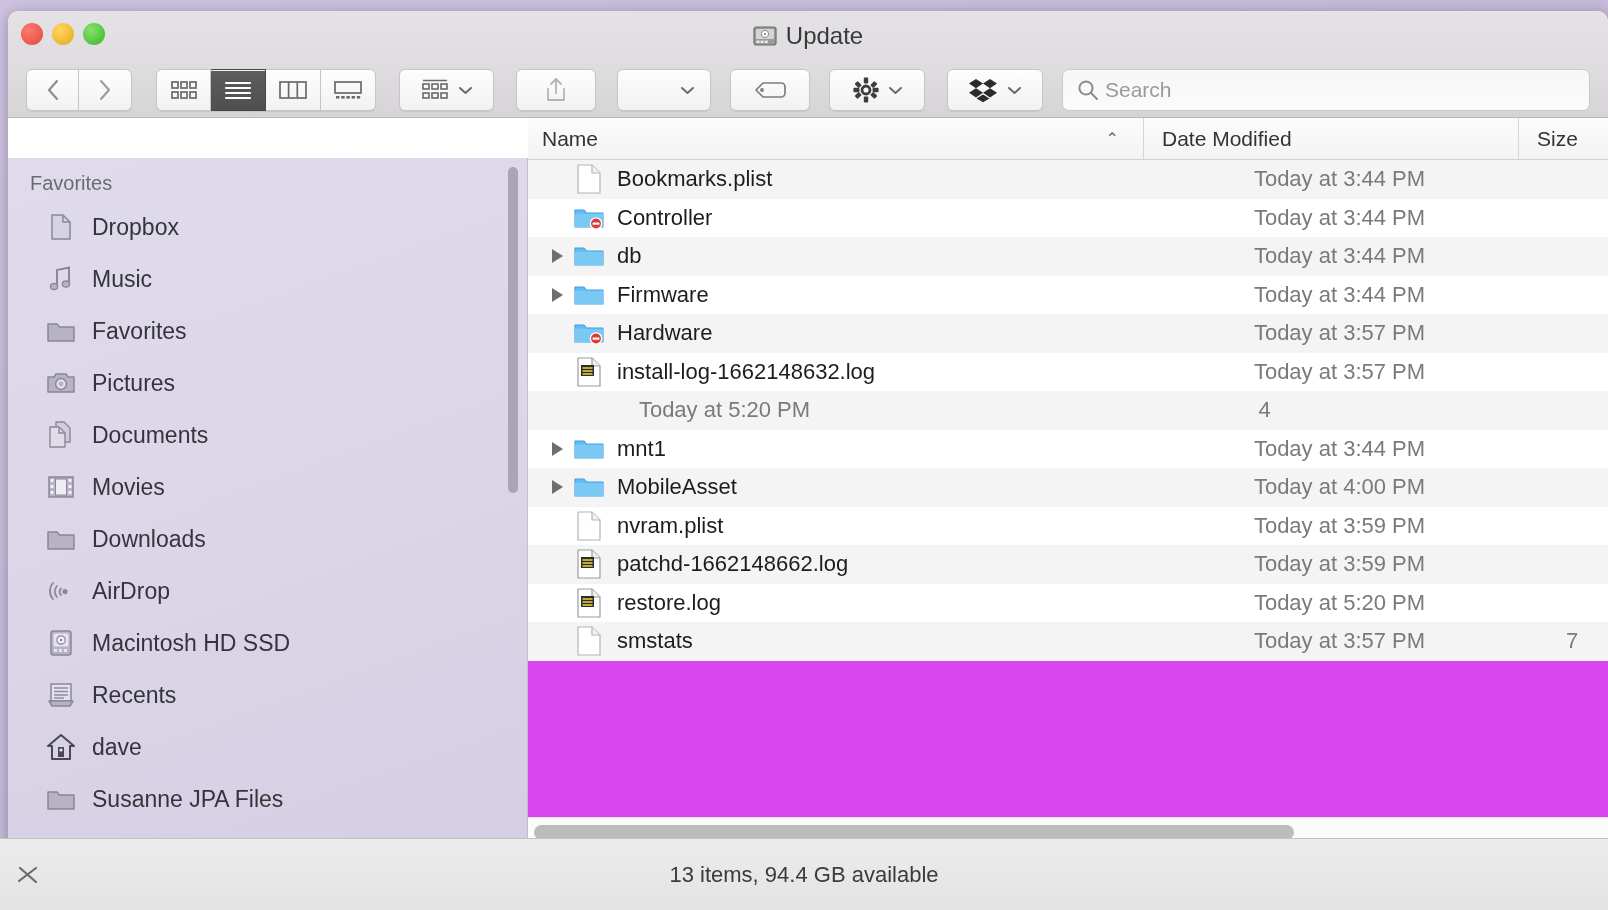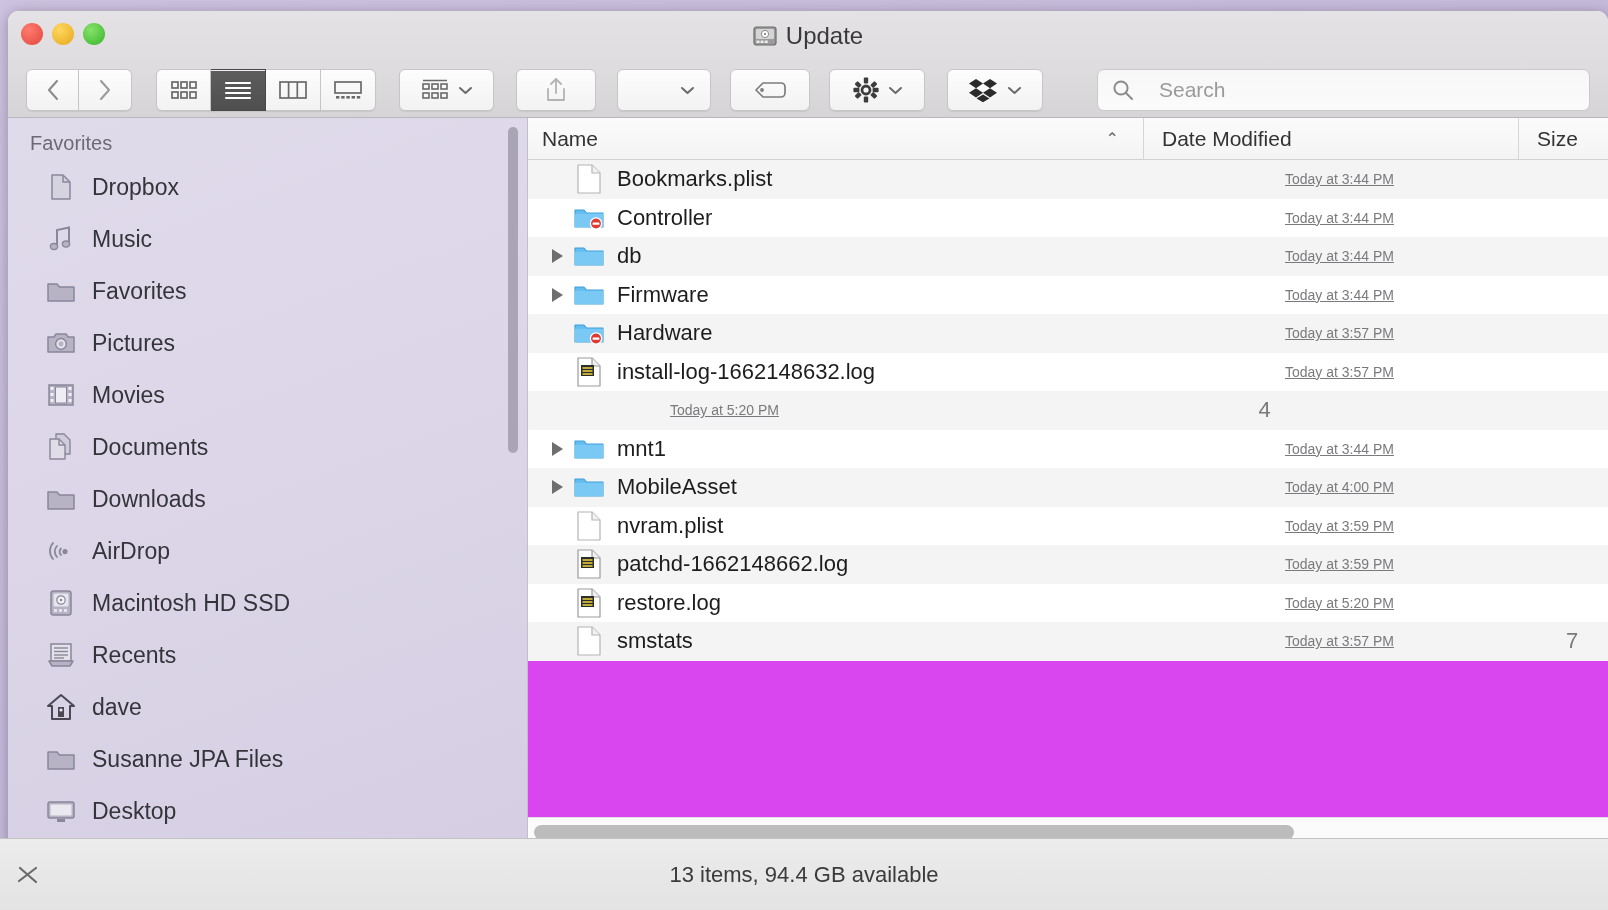--- a/index.html
+++ b/index.html
@@ -74,35 +74,36 @@
   .btn-share   { width:80px; margin-right:21px; }
   .btn-action  { width:94px; margin-right:19px; justify-content:flex-end; padding-right:15px; }
   .btn-tag     { width:80px; margin-right:19px; }
   .btn-gear    { width:96px; gap:8px; margin-right:22px; }
   .btn-dropbox { width:96px; gap:9px; margin-right:19px; }
 
   .search {
     flex:1; height:42px;
     background:linear-gradient(180deg,#f7f7f7,#fbfbfb);
     border:1px solid #cacaca; border-radius:7px;
-    display:flex; align-items:center; padding:0 13px; gap:24px;margin-left:35px;
+    display:flex; align-items:center; padding:0 13px; gap:5px;
   }
   .search-text { font-size:21px; color:#9a9a9a; }
 
   .chev { width:15px; height:9px; flex:0 0 auto; }
 
   
   .body-split { position:absolute; left:0; right:0; top:107px; bottom:0; display:flex; }
 
   
   .sidebar {
     width:520px; flex:0 0 520px; position:relative;
     background:linear-gradient(160deg,#e0dbeb 0%,#dcd6e8 45%,#d5cee3 100%);
     border-right:1px solid #c3bdd0;
     overflow:hidden;
+    margin-top:40px;
   }
   .sb-header {
     font-size:20px; color:#6c6b74; padding:14px 0 6px 22px; font-weight:400;
   }
   .sb-item {
     height:52px; display:flex; align-items:center; gap:16px; padding-left:38px;
     font-size:23px; color:#34343a;
   }
   .sb-icon { width:30px; height:30px; flex:0 0 auto; display:flex; align-items:center; justify-content:center; }
   .sb-scroll {
@@ -127,21 +128,21 @@
   .rows { flex:1; overflow:hidden; }
   .row {
     height:38.5px; display:flex; align-items:center; font-size:22px; color:#1d1d1f;text-align:center;
   }
   .row.odd  { background:#f4f4f4; }
   .row.even { background:#ffffff; }
   .r-name { width:615px; display:flex; align-items:center; padding-left:14px; }
   .disclosure { width:30px; flex:0 0 30px; display:flex; align-items:center; justify-content:center; }
   .tri { width:0;height:0;border-left:11px solid #6e6e6e;border-top:7px solid transparent;border-bottom:7px solid transparent; }
   .f-icon { width:34px; flex:0 0 34px; display:flex; align-items:center; justify-content:center; margin-right:11px; }
-  .r-date { width:375px; padding-left:18px; color:#7a7a7e; font-size:14px;text-decoration:underline; }
+  .r-date { width:375px; padding-left:18px; color:#7a7a7e; font-size:22px; }
   .r-size { flex:1; padding-left:18px; color:#7a7a7e; font-size:22px; overflow:hidden; white-space:nowrap; }
 
   .hscroll-track {
     height:30px; flex:0 0 30px; background:#fbfbfb;
     border-top:1px solid #e2e2e2; display:flex; align-items:center; padding:0 6px;
   }
   .hscroll-thumb { height:15px; width:760px; background:#bcbcbc; border-radius:8px; }
 
   .pathbar {
     height:48px; flex:0 0 48px; display:flex; align-items:center; gap:10px;
@@ -361,47 +362,47 @@
                 <path d="M2 9 h6 l2-3 h10 l2 3 h6 v15 h-26 z" fill="#b7b3c4" stroke="#8a879a" stroke-width="1.5" stroke-linejoin="round"></path>
                 <circle cx="15" cy="16" r="5.4" fill="#e2e0e8" stroke="#8a879a" stroke-width="1.5"></circle>
                 <circle cx="15" cy="16" r="2.4" fill="#b7b3c4"></circle>
               </svg>
             </span>
             <span>Pictures</span>
           </div>
           <div class="sb-item">
             <span class="sb-icon">
               <svg xmlns="http://www.w3.org/2000/svg" viewBox="0 0 30 30">
+                <path d="M10 2 h8 l6 6 v14 h-14 z" fill="#cfccdb" stroke="#8a879a" stroke-width="1.4" stroke-linejoin="round"></path>
+                <path d="M4 7 h9 l6 6 v14 h-15 z" fill="#e0dde8" stroke="#8a879a" stroke-width="1.4" stroke-linejoin="round"></path>
+                <path d="M13 7 v6 h6" fill="none" stroke="#8a879a" stroke-width="1.4"></path>
+              </svg>
+            </span>
+            <span>Documents</span>
+          </div>
+          <div class="sb-item">
+            <span class="sb-icon">
+              <svg xmlns="http://www.w3.org/2000/svg" viewBox="0 0 30 30">
                 <rect x="3" y="5" width="24" height="20" fill="#b7b3c4" stroke="#8a879a" stroke-width="1.5"></rect>
                 <g fill="#f2f1f6">
                   <rect x="4.5" y="7" width="3" height="3"></rect>
                   <rect x="4.5" y="13" width="3" height="3"></rect>
                   <rect x="4.5" y="19" width="3" height="3"></rect>
                   <rect x="22.5" y="7" width="3" height="3"></rect>
                   <rect x="22.5" y="13" width="3" height="3"></rect>
                   <rect x="22.5" y="19" width="3" height="3"></rect>
                 </g>
                 <rect x="9.5" y="7" width="11" height="16" fill="#eeedf3" stroke="#8a879a" stroke-width="1"></rect>
               </svg>
             </span>
             <span>Movies</span>
           </div>
           <div class="sb-item">
             <span class="sb-icon">
               <svg xmlns="http://www.w3.org/2000/svg" viewBox="0 0 30 30">
-                <path d="M10 2 h8 l6 6 v14 h-14 z" fill="#cfccdb" stroke="#8a879a" stroke-width="1.4" stroke-linejoin="round"></path>
-                <path d="M4 7 h9 l6 6 v14 h-15 z" fill="#e0dde8" stroke="#8a879a" stroke-width="1.4" stroke-linejoin="round"></path>
-                <path d="M13 7 v6 h6" fill="none" stroke="#8a879a" stroke-width="1.4"></path>
-              </svg>
-            </span>
-            <span>Documents</span>
-          </div>
-          <div class="sb-item">
-            <span class="sb-icon">
-              <svg xmlns="http://www.w3.org/2000/svg" viewBox="0 0 30 30">
                 <path d="M2 8 h9 l2.5 3 h14.5 v14 h-26 z" fill="#b7b3c4" stroke="#8a879a" stroke-width="1.5" stroke-linejoin="round"></path>
               </svg>
             </span>
             <span>Downloads</span>
           </div>
           <div class="sb-item">
             <span class="sb-icon">
               <svg xmlns="http://www.w3.org/2000/svg" viewBox="0 0 30 30">
                 <g fill="none" stroke="#8a879a" stroke-width="1.8" stroke-linecap="round">
                   <path d="M7 23 A12 12 0 0 1 7 7"></path>

